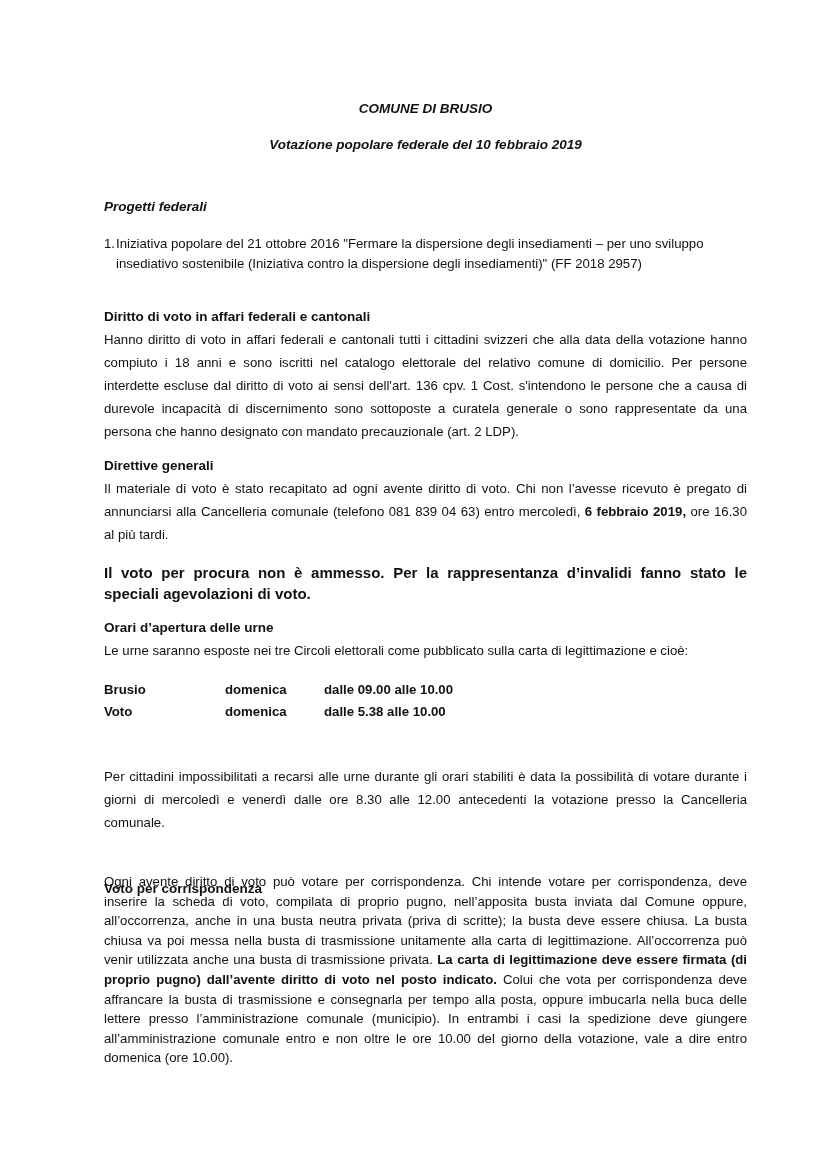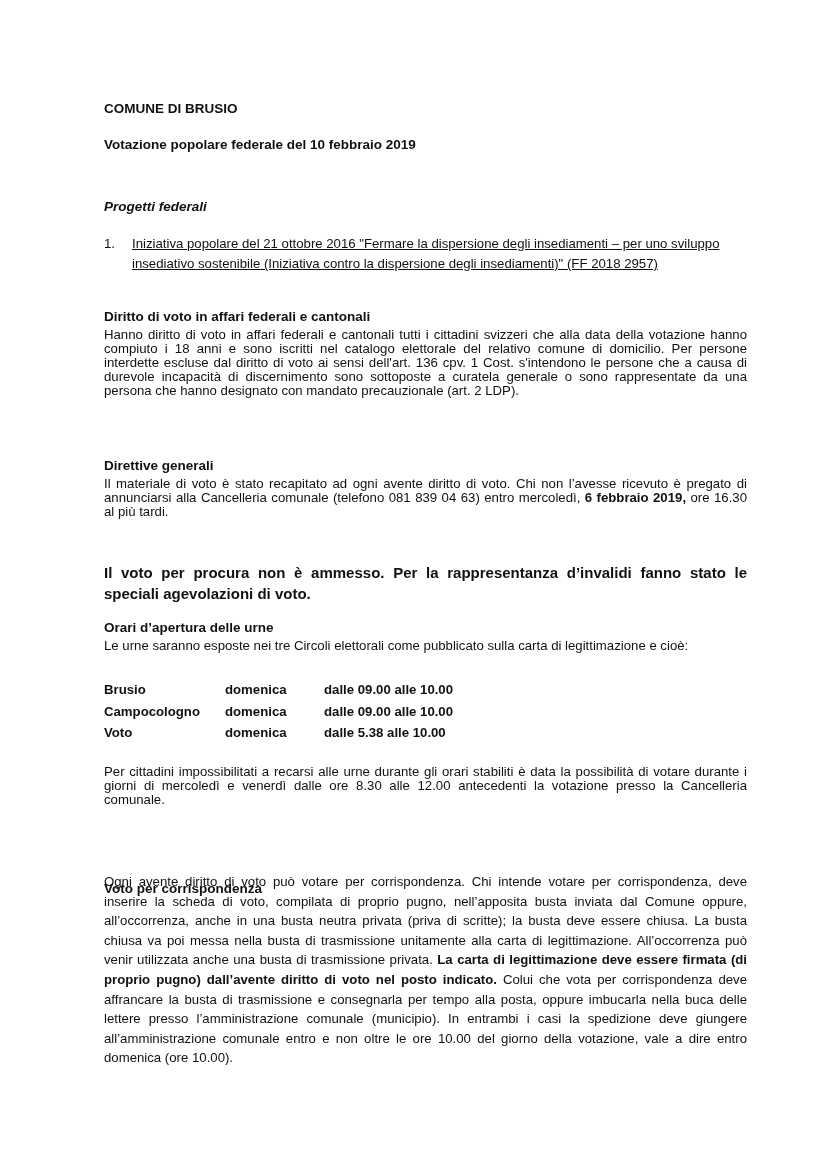--- a/index.html
+++ b/index.html
@@ -1,27 +1,27 @@
 <!DOCTYPE html>
 <html><head>
 <meta charset="utf-8">
 <style>
   html, body { margin: 0; padding: 0; background: #ffffff; }
   body { width: 826px; height: 1169px; position: relative; overflow: hidden;
          font-family: "Liberation Sans", "DejaVu Sans", sans-serif; color: #111; }
   .page { position: absolute; left: 104px; top: 0; width: 643px; }
-  .center { font-weight: bold; }
+  .center { text-align: center; font-weight: bold; font-style: italic; }
   .title { position: absolute; left: 0; width: 643px; top: 101px; font-size: 13.5px; }
   .subtitle { position: absolute; left: 0; width: 643px; top: 137px; font-size: 13.5px; }
   .h { font-weight: bold; font-size: 13.5px; position: absolute; left: 0; }
-  .p { font-size: 13.2px; line-height: 14px; text-align: justify; position: absolute; left: 0; width: 643px; }
+  .p { font-size: 13.2px; line-height: 23px; text-align: justify; position: absolute; left: 0; width: 643px; }
   .p.tight { line-height: 19.6px; }
   .list-item { position: absolute; left: 0; top: 234px; width: 643px; font-size: 13.2px; line-height: 20px; }
   .list-num { position: absolute; left: 0; top: 0; }
-  .list-text { position: absolute; left: 28px; top: 0; width: 619px; text-decoration: underline; }
+  .list-text { position: absolute; left: 12px; top: 0; width: 619px; }
   .bold-para { font-weight: bold; font-size: 15px; line-height: 21px; text-align: justify;
                position: absolute; left: 0; width: 643px; }
   table.sched { position: absolute; left: 0; top: 682px; border-collapse: collapse;
                 font-weight: bold; font-size: 13.2px; }
   table.sched td { padding: 0; height: 21.5px; vertical-align: top; }
   td.c1 { width: 121px; } td.c2 { width: 99px; }
   b { font-weight: bold; }
 </style>
 </head>
 <body>
@@ -50,25 +50,20 @@
   <div class="p" style="top:639px;">Le urne saranno esposte nei tre Circoli elettorali come pubblicato sulla carta di legittimazione e cioè:</div>
 
   <table class="sched">
     <tbody>
         <tr>
       <td class="c1">Brusio</td>
       <td class="c2">domenica</td>
       <td>dalle 09.00 alle 10.00</td>
     </tr>
     <tr>
-      <td class="c1">Campocologno</td>
-      <td class="c2">domenica</td>
-      <td>dalle 09.00 alle 10.00</td>
-    </tr>
-    <tr>
       <td class="c1">Voto</td>
       <td class="c2">domenica</td>
       <td>dalle 5.38 alle 10.00</td>
     </tr>
   </tbody>
     </table>
 
   <div class="p" style="top:765px;">Per cittadini impossibilitati a recarsi alle urne durante gli orari stabiliti è data la possibilità di votare durante i giorni di mercoledì e venerdì dalle ore 8.30 alle 12.00 antecedenti la votazione presso la Cancelleria comunale.</div>
 
   <div class="h" style="top:881px;">Voto per corrispondenza</div>

